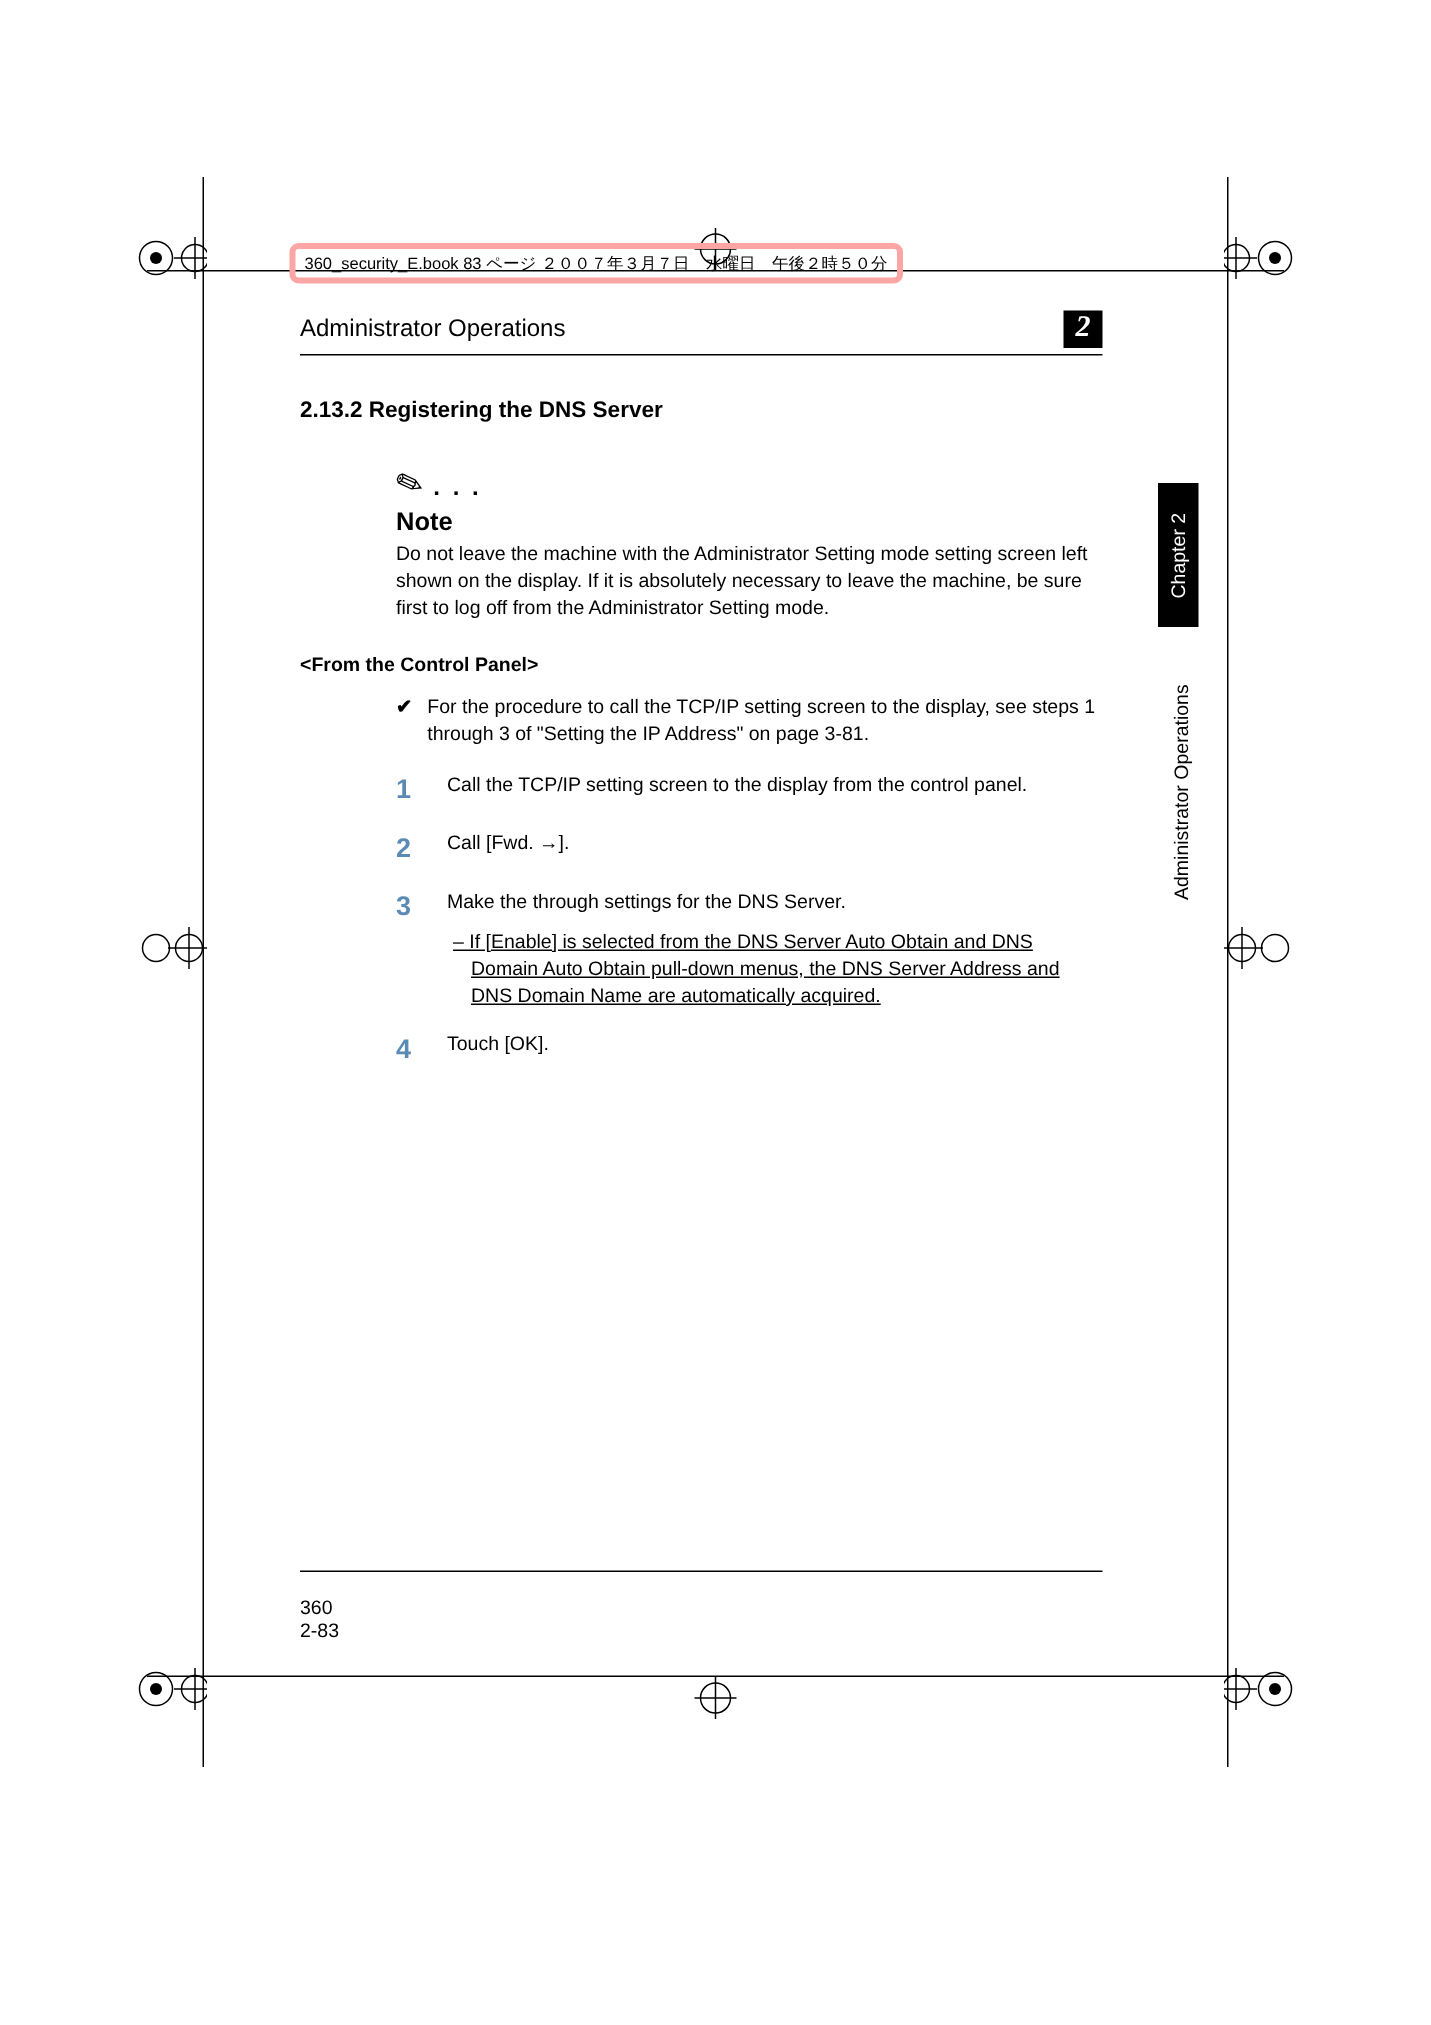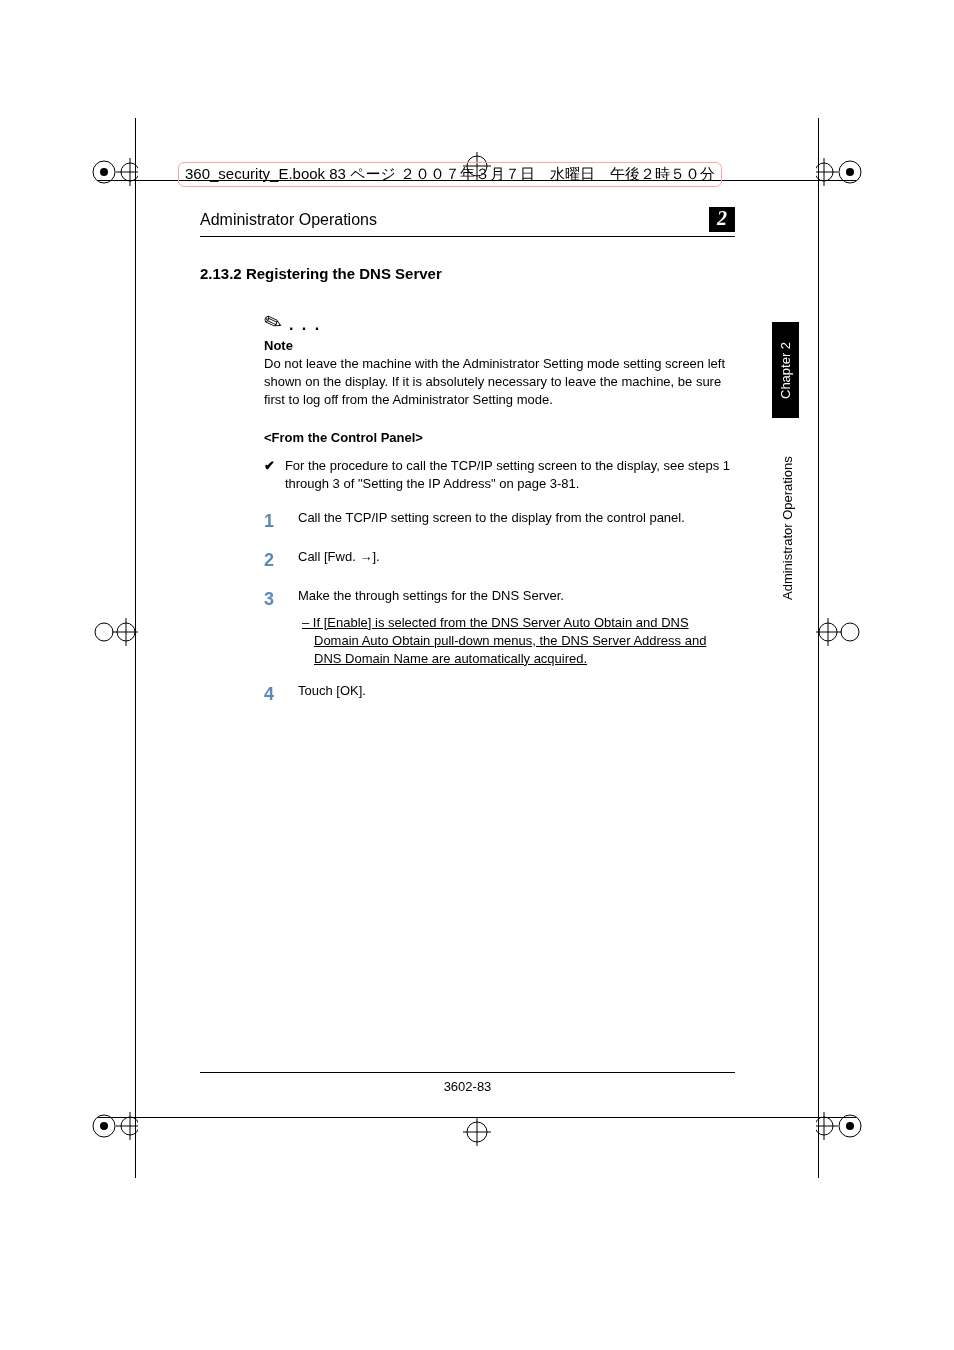--- a/index.html
+++ b/index.html
@@ -15,25 +15,25 @@
     
     .vline-left { position: absolute; left: 135px; top: 118px; bottom: 172px; width: 1px; background: #000; }
     .vline-right { position: absolute; right: 135px; top: 118px; bottom: 172px; width: 1px; background: #000; }
     .hline-top { position: absolute; top: 180px; left: 98px; right: 98px; height: 1px; background: #000; }
     .hline-bottom { position: absolute; bottom: 232px; left: 98px; right: 98px; height: 1px; background: #000; }
     
     
     .book-info {
       position: absolute;
       top: 162px;
-      left: 178px;
-      font-size: 15px;
+      left: 193px;
+      font-size: 11px;
       color: #000;
       padding: 2px 6px;
-      border: 1px solid #fca5a5;
+      border: 4px solid #fca5a5;
       border-radius: 6px;
     }
     
     
     .content {
       position: absolute;
       top: 207px;
       left: 200px;
       width: 535px;
     }
@@ -65,27 +65,26 @@
     .note-block {
       margin-left: 64px;
       margin-bottom: 20px;
     }
     .note-icon {
       font-size: 22px;
       display: inline-block;
       transform: rotate(-20deg);
     }
     .note-dots { font-weight: bold; letter-spacing: 2px; }
-    .note-label { font-weight: bold; font-size: 13px; display: block; margin-top: 2px; }
+    .note-label { font-weight: bold; font-size: 17px; display: block; margin-top: 2px; }
     .note-text { font-size: 13px; line-height: 1.4; margin-top: 2px; }
     
     .sub-header {
       font-weight: bold;
       font-size: 13px;
-      margin-left: 64px;
       margin-bottom: 12px;
     }
     
     .check-item {
       display: flex;
       margin-left: 64px;
       font-size: 13px;
       line-height: 1.4;
       margin-bottom: 16px;
     }
@@ -138,22 +137,23 @@
     
     
     .footer {
       position: absolute;
       bottom: 256px;
       left: 200px;
       width: 535px;
       display: flex;
       justify-content: center;
       border-top: 1px solid #000;
-      padding-top: 6px;
-      font-size: 13px;
+      padding-top: 16px;
+      font-size: 13px;
+      flex-direction: column;
     }
     
     svg.regsvg line { stroke: #000; stroke-width: 1; }
     svg.regsvg circle.outer { fill: none; stroke: #000; stroke-width: 1; }
     svg.regsvg circle.inner { fill: #000; }
   </style>
 </head>
 <body>
 
 <div class="vline-left"></div>

